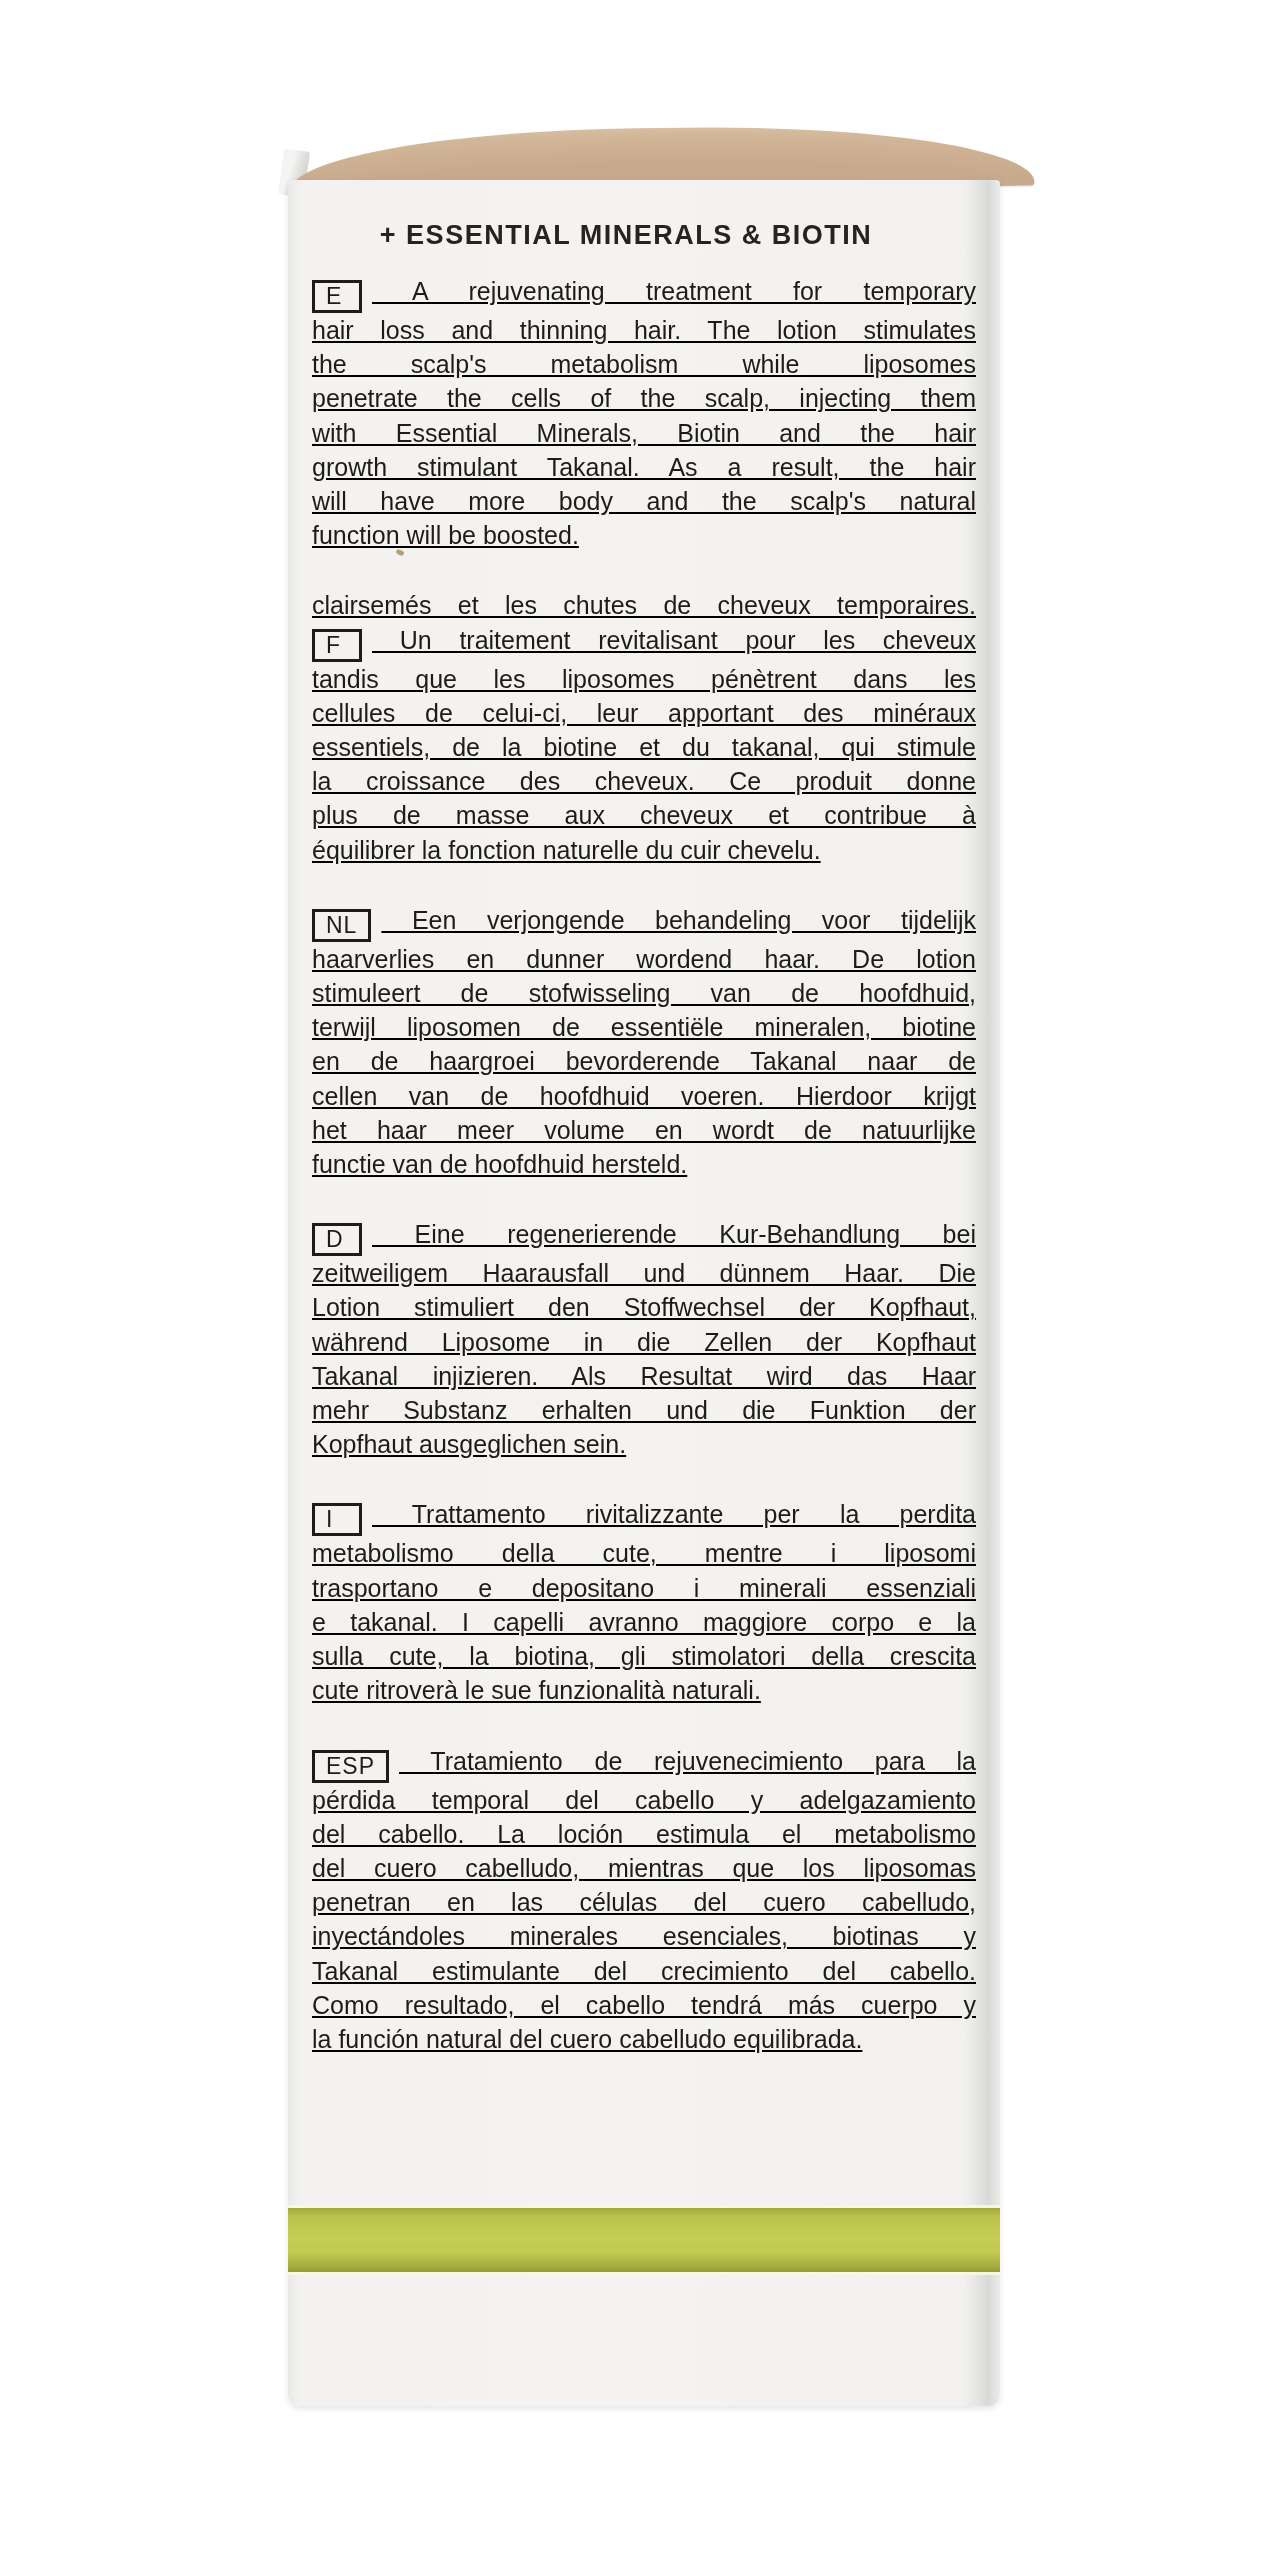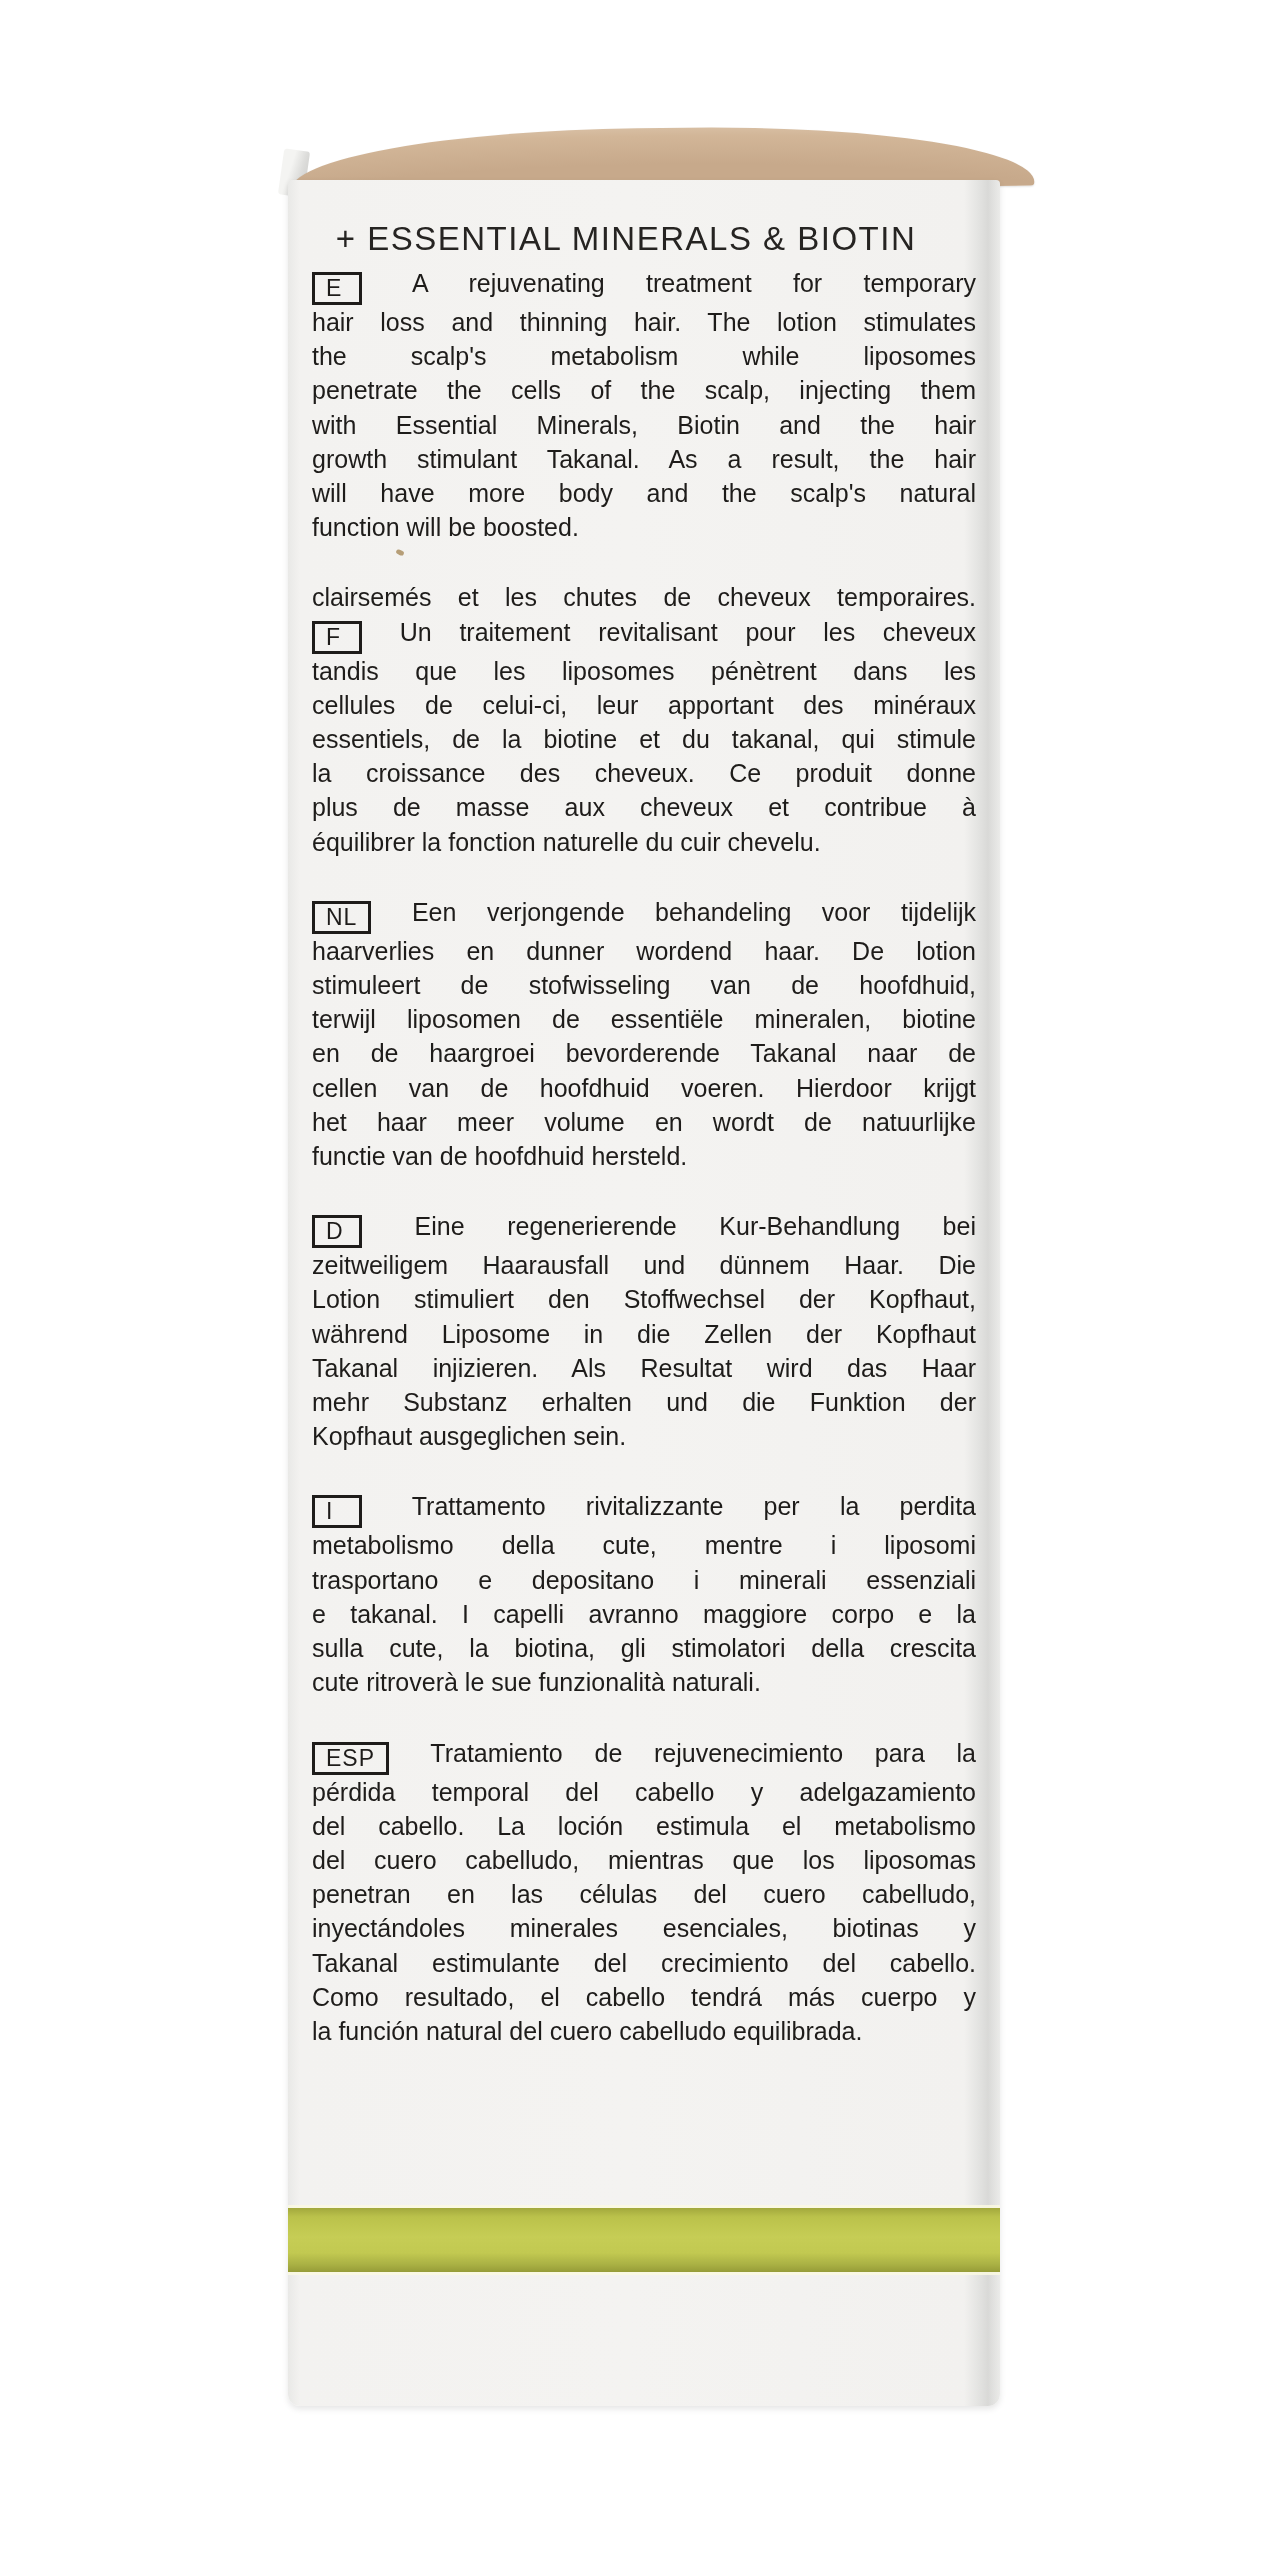--- a/index.html
+++ b/index.html
@@ -27,27 +27,27 @@
     position:absolute;left:288px;top:180px;width:712px;height:2226px;
     background:linear-gradient(90deg,
       #e9e9e7 0px,#f3f2f0 12px,#f4f3f1 340px,#f2f1ef 676px,
       #e4e4e2 690px,#d9d9d7 700px,#ebebe9 712px);
     border-radius:4px 4px 12px 12px;
     box-shadow:0 3px 6px rgba(0,0,0,.10);
   }
 
   .title{
     position:absolute;top:40px;left:-18px;width:100%;
-    text-align:center;font-size:33px;font-weight:400;
+    text-align:center;font-size:27px;font-weight:700;
     letter-spacing:1.5px;color:#262422;white-space:nowrap;
   }
 
   .text-col{position:absolute;top:86px;left:24px;width:664px;}
 
-  .paragraph{margin:0 0 36px 0;}
+  .paragraph{margin:8px 0 36px 0;text-decoration:underline;}
   .line{
     font-size:25px;line-height:34.2px;color:#1e1c1a;
     text-align:justify;text-align-last:justify;
     overflow:hidden;white-space:normal;
   }
   .line.last{text-align-last:left;}
 
   .lang-code{
     display:inline-block;border:3px solid #1e1c1a;
     padding:0 11px;min-width:22px;text-align:center;

